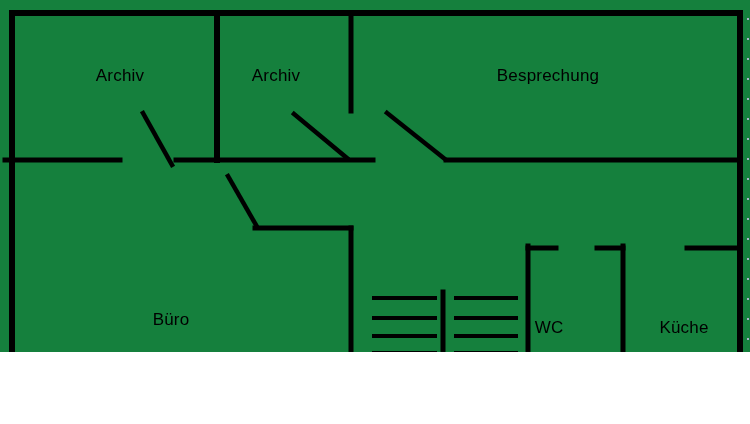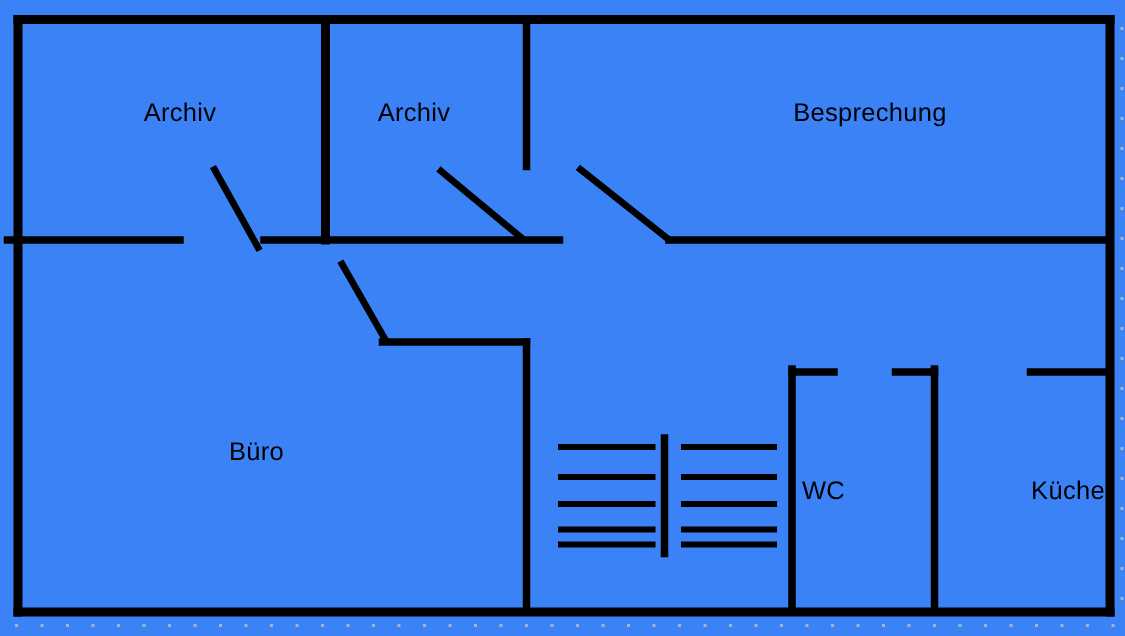--- a/index.html
+++ b/index.html
@@ -4,22 +4,22 @@
 <style>
   html, body {
     margin: 0;
     padding: 0;
     background: #ffffff;
     font-family: "Liberation Sans", sans-serif;
   }
   .canvas {
     position: relative;
     width: 750px;
-    height: 424px;
-    background: #3b82f6;
+    height: 352px;
+    background: #15803d;
     overflow: hidden;
   }
   .plan-svg {
     position: absolute;
     left: 0;
     top: 0;
     display: block;
   }
   .room-label {
     position: absolute;
@@ -137,18 +137,18 @@
         <line x1="456" y1="336" x2="516" y2="336" stroke="#000000" stroke-width="4" stroke-linecap="square"></line>
         <line x1="456" y1="353" x2="516" y2="353" stroke="#000000" stroke-width="4" stroke-linecap="square"></line>
         <line x1="456" y1="363" x2="516" y2="363" stroke="#000000" stroke-width="4" stroke-linecap="square"></line>
         <line x1="443" y1="292" x2="443" y2="369" stroke="#000000" stroke-width="5" stroke-linecap="square"></line>
       </g>
   </svg>
 
   <div>
     <div class="room-label" style="left:120px; top:75px">Archiv</div>
     <div class="room-label" style="left:276px; top:75px">Archiv</div>
-    <div class="room-label" style="left:580px; top:75px">Besprechung</div>
-    <div class="room-label" style="left:171px; top:301px">Büro</div>
+    <div class="room-label" style="left:548px; top:75px">Besprechung</div>
+    <div class="room-label" style="left:171px; top:319px">Büro</div>
     <div class="room-label" style="left:549px; top:327px">WC</div>
-    <div class="room-label" style="left:712px; top:327px">Küche</div>
+    <div class="room-label" style="left:684px; top:327px">Küche</div>
   </div>
 </div>
 
 </body></html>

